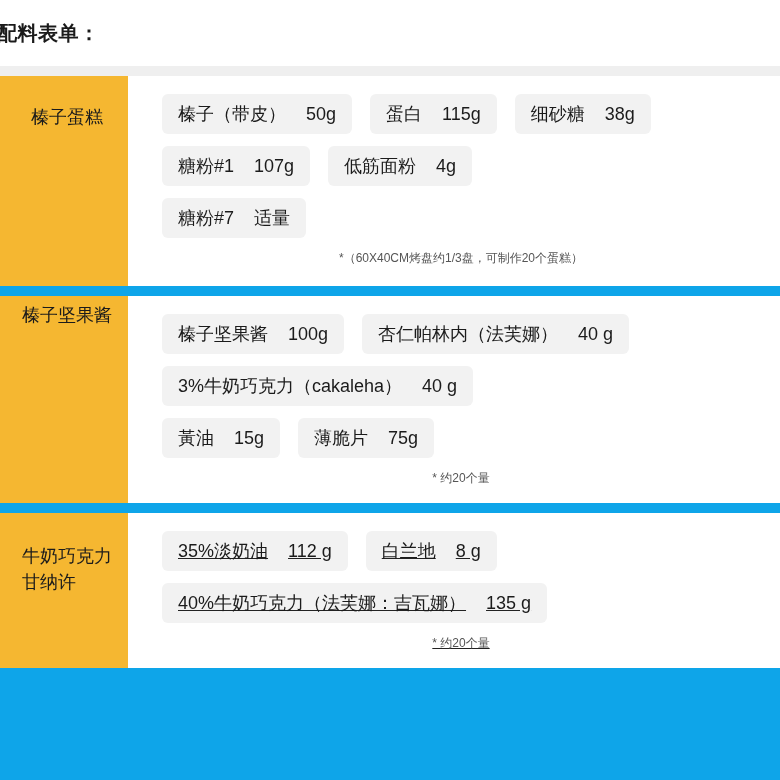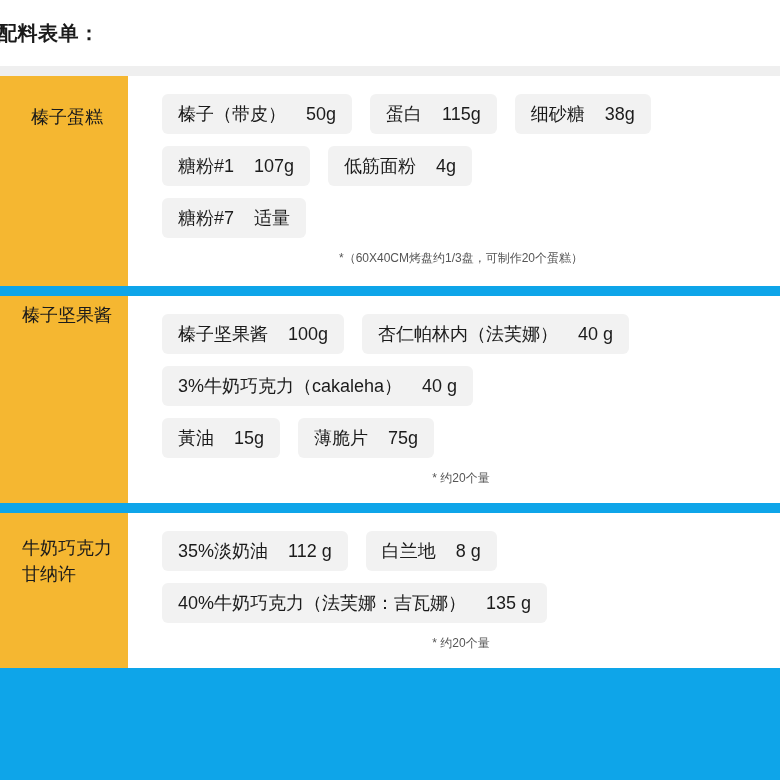--- a/index.html
+++ b/index.html
@@ -90,25 +90,25 @@
     text-align: center;
     font-size: 12px;
     color: #555;
     padding-right: 6px;
     padding-bottom: 6px;
     margin-top: 2px;
   }
   
   .sec1 .sec-label-inner { margin-top: 28px; }
   .sec2 .sec-label-inner { margin-top: 6px; }
-  .sec3 .sec-label-inner { margin-top: 22px; }
+  .sec3 .sec-label-inner { margin-top: 30px; }
 
   .sec1 .sec-body { min-height: 210px; }
   .sec2 .sec-body { min-height: 196px; }
-  .sec3 .sec-body { min-height: 140px; }
+  .sec3 .sec-body { min-height: 140px; text-decoration: underline; }
 
   .spacer-top { height: 10px; background: #efefef; }
 </style>
 </head>
 <body>
 
 <div class="page">
 
   <div class="title-bar">
     <span class="title-text">配料表单：</span>

